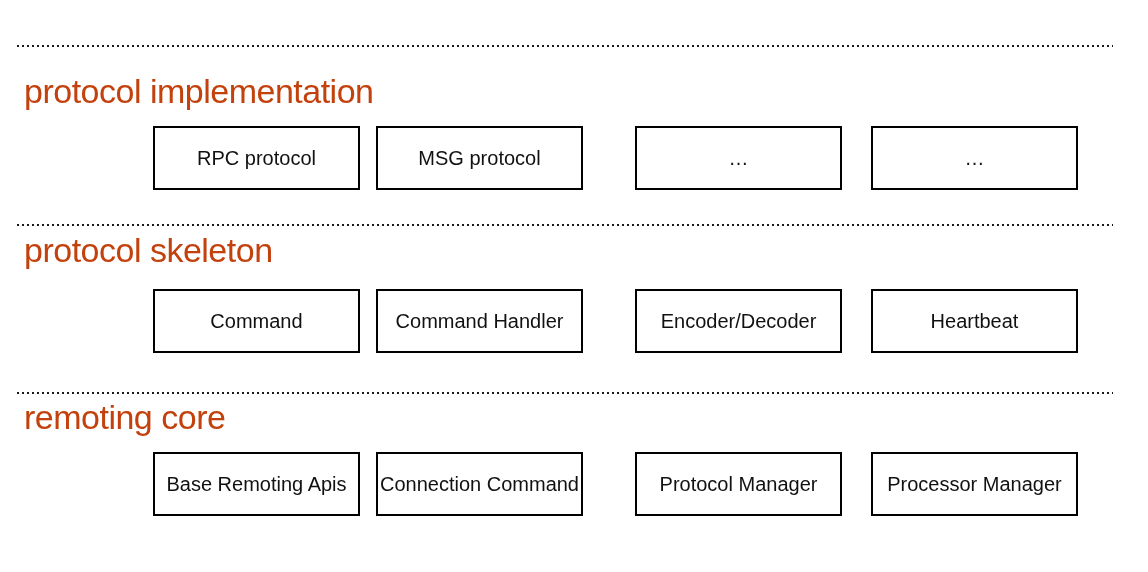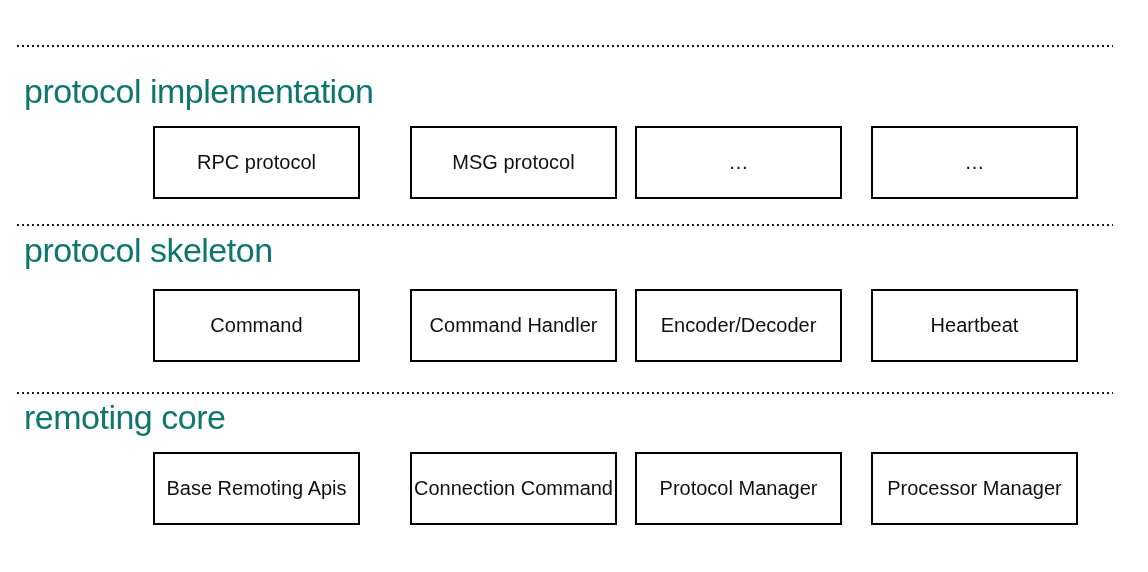--- a/index.html
+++ b/index.html
@@ -25,43 +25,43 @@
   .d1 { top: 45px; }
   .d2 { top: 224px; }
   .d3 { top: 392px; }
   .heading {
     position: absolute;
     left: 24px;
     font-size: 34px;
     line-height: 38px;
     font-weight: 400;
     letter-spacing: -0.5px;
-    color: #0f766e;
+    color: #c2410c;
     white-space: nowrap;
   }
   .h1 { top: 72px; }
   .h2 { top: 231px; }
   .h3 { top: 398px; }
   .box {
     position: absolute;
     box-sizing: border-box;
     width: 207px;
-    height: 73px;
+    height: 64px;
     border: 2px solid #000000;
     background: #ffffff;
     display: flex;
     align-items: center;
     justify-content: center;
     font-size: 20px;
     color: #111111;
     white-space: nowrap;
     text-align: center;
   }
   .c1 { left: 153px; }
-  .c2 { left: 410px; }
+  .c2 { left: 376px; }
   .c3 { left: 635px; }
   .c4 { left: 871px; }
   .r1 { top: 126px; }
   .r2 { top: 289px; }
   .r3 { top: 452px; text-align: right; }
 </style>
 </head>
 <body>
 
 <div class="canvas">

